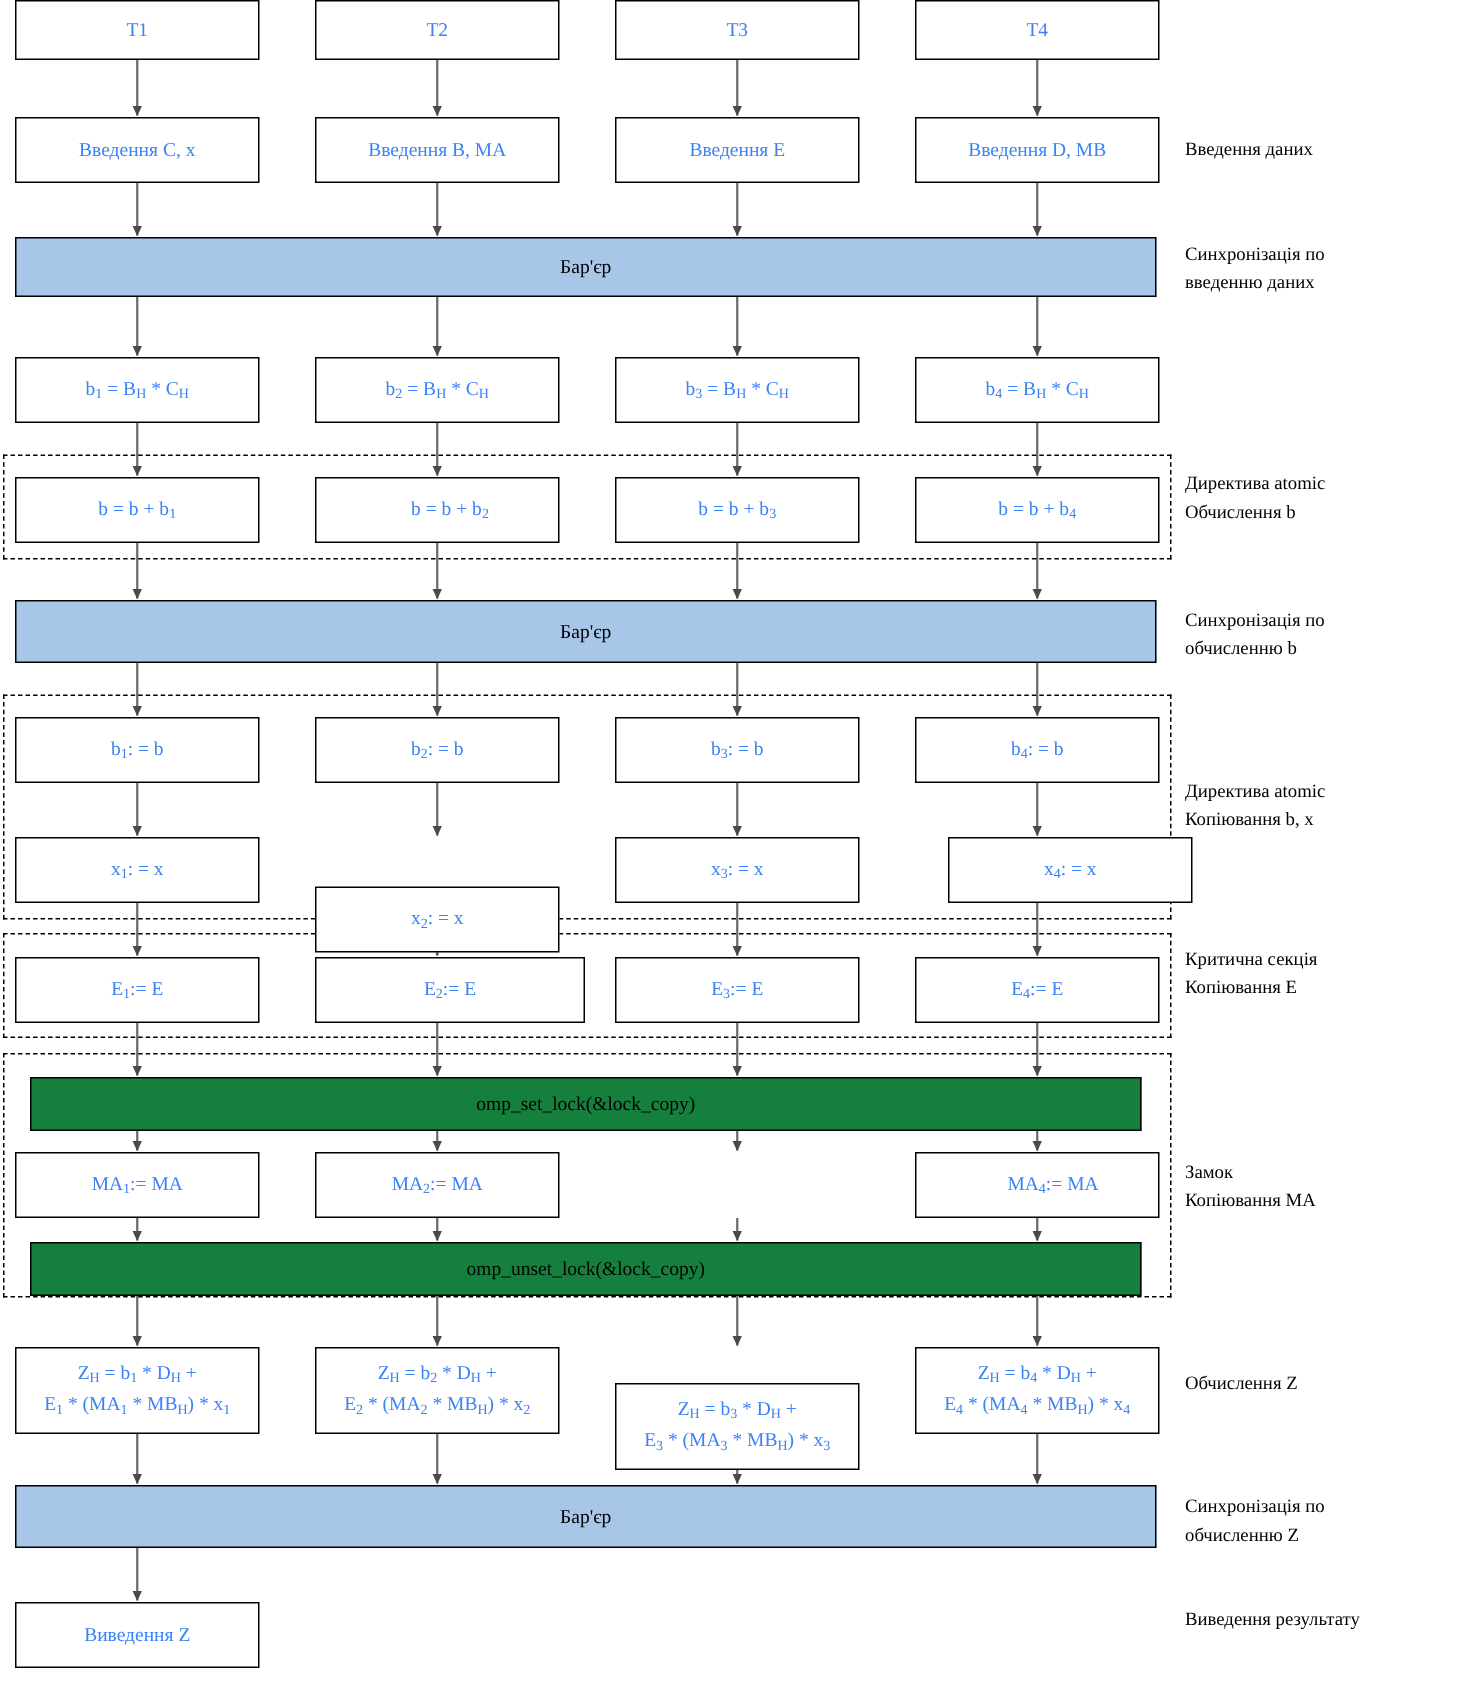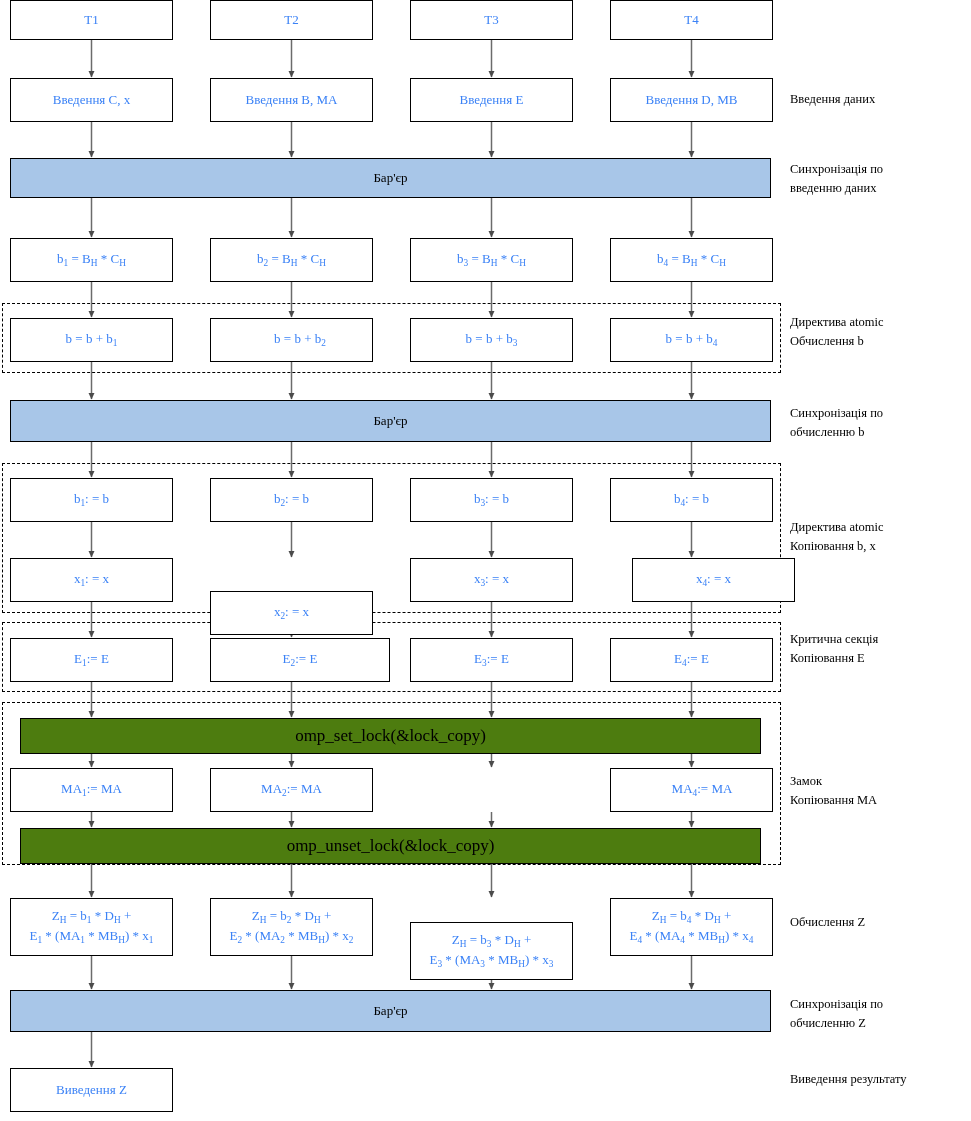--- a/index.html
+++ b/index.html
@@ -43,21 +43,21 @@
     box-sizing: border-box;
     border: 1px solid #000000;
     display: flex;
     align-items: center;
     justify-content: center;
     font-size: 13px;
     color: #000000;
     white-space: nowrap;
   }
   .bar.barrier { background: #a8c6e8; }
-  .bar.lock { background: #4d7c0f; font-size: 17px; }
+  .bar.lock { background: #15803d; font-size: 13px; }
   .dashbox {
     position: absolute;
     box-sizing: border-box;
     border: 1px dashed #000000;
     background: transparent;
     pointer-events: none;
   }
   .sidelabel {
     position: absolute;
     font-size: 12.5px;

